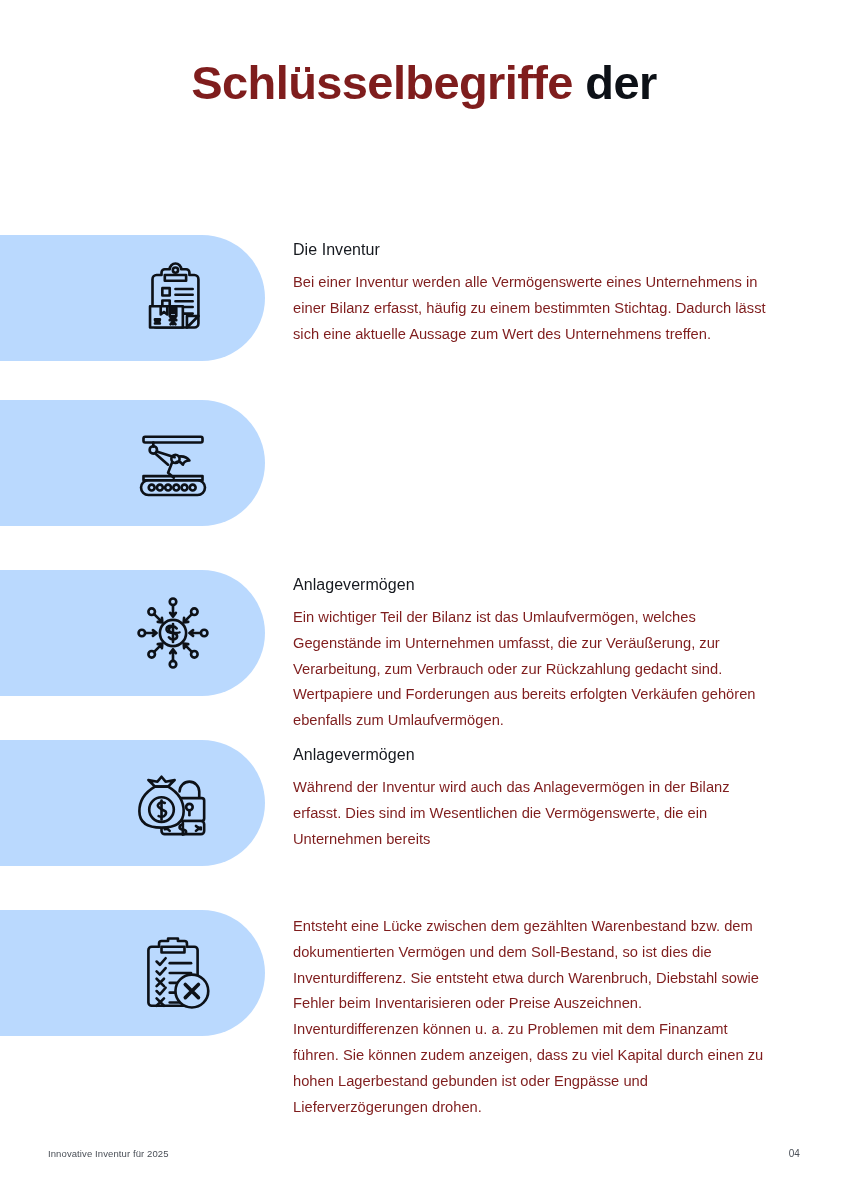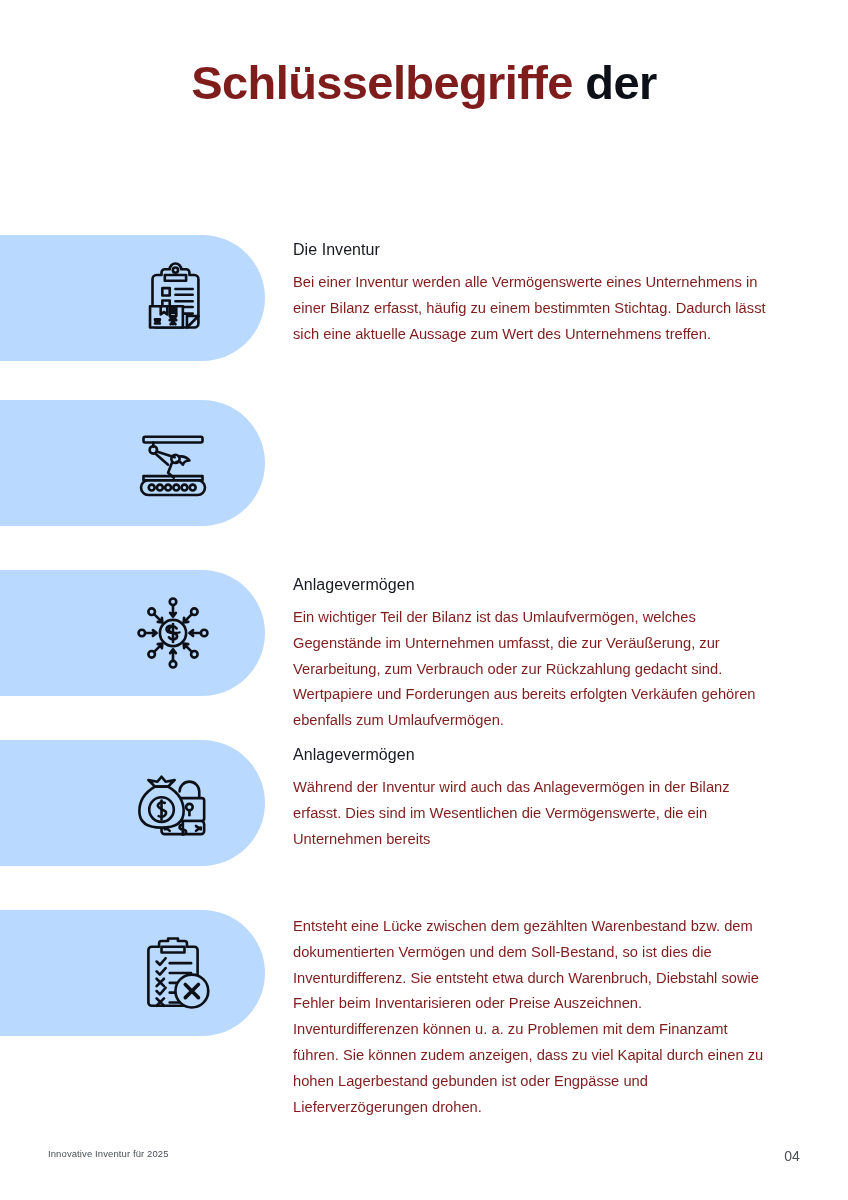--- a/index.html
+++ b/index.html
@@ -109,21 +109,21 @@
     left: 48px;
     top: 0;
     font-size: 9.5px;
     color: #4a4f57;
     letter-spacing: 0.1px;
   }
   .footer-right {
     position: absolute;
     right: 48px;
     top: 0;
-    font-size: 14px;
+    font-size: 10px;
     color: #4a4f57;
     letter-spacing: 0.1px;
   }
 </style>
 </head>
 <body>
 
 <div class="page">
 
   <div class="title-block">

